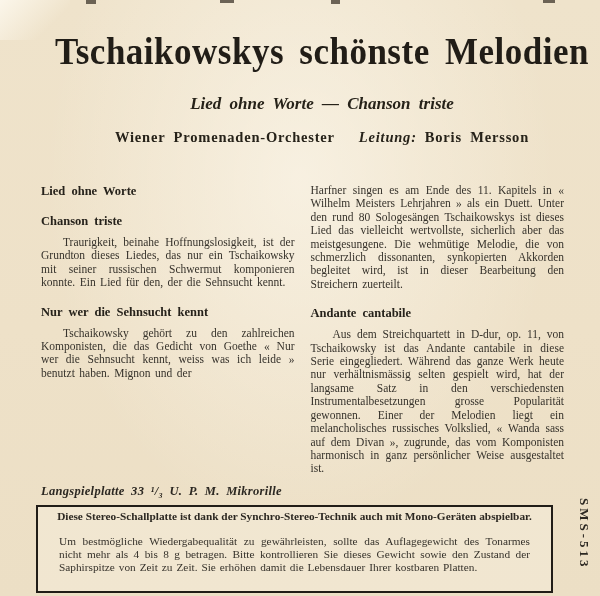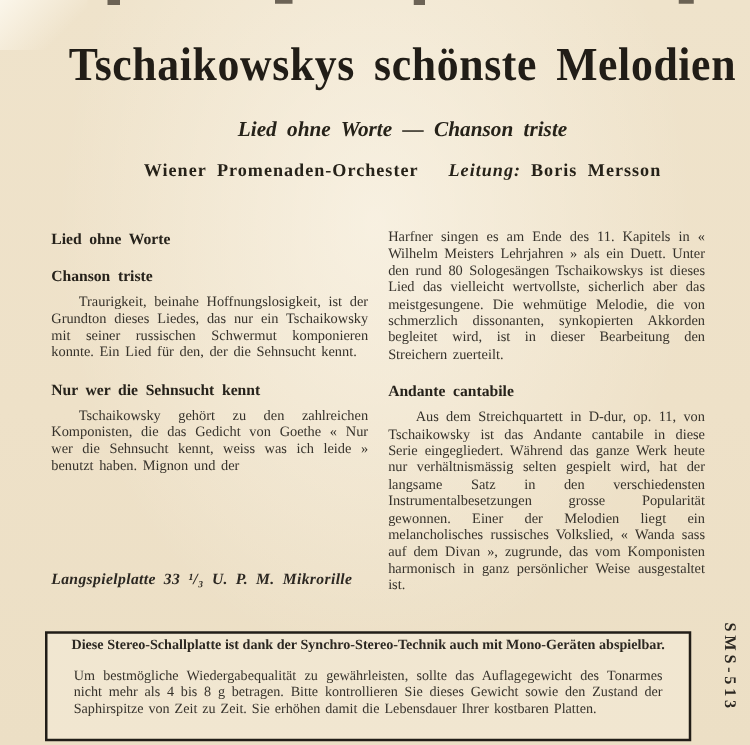--- a/index.html
+++ b/index.html
@@ -82,21 +82,21 @@
     line-height: 13.4px;
     text-align: justify;
     word-spacing: 0.14em;
     color: #36322b;
   }
   .col p.indent { text-indent: 22px; }
   .gap-top { margin-top: 15px; }
 
   .format-line {
     position: absolute;
-    left: 41px; top: 456px;
+    left: 41px; top: 484px;
     font-style: italic;
     font-weight: bold;
     font-size: 12.5px;
     color: #2c2822;
     letter-spacing: 0.3px;
     word-spacing: 3px;
   }
 
   .notice-box {
     position: absolute;

